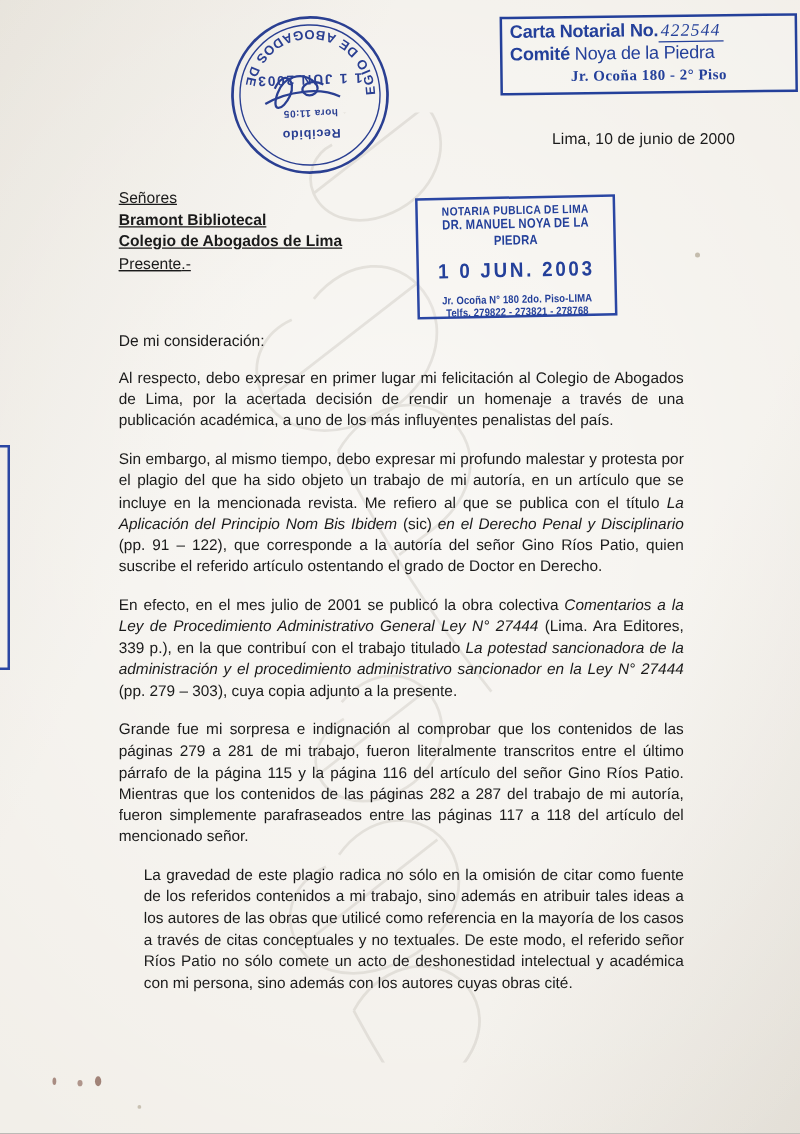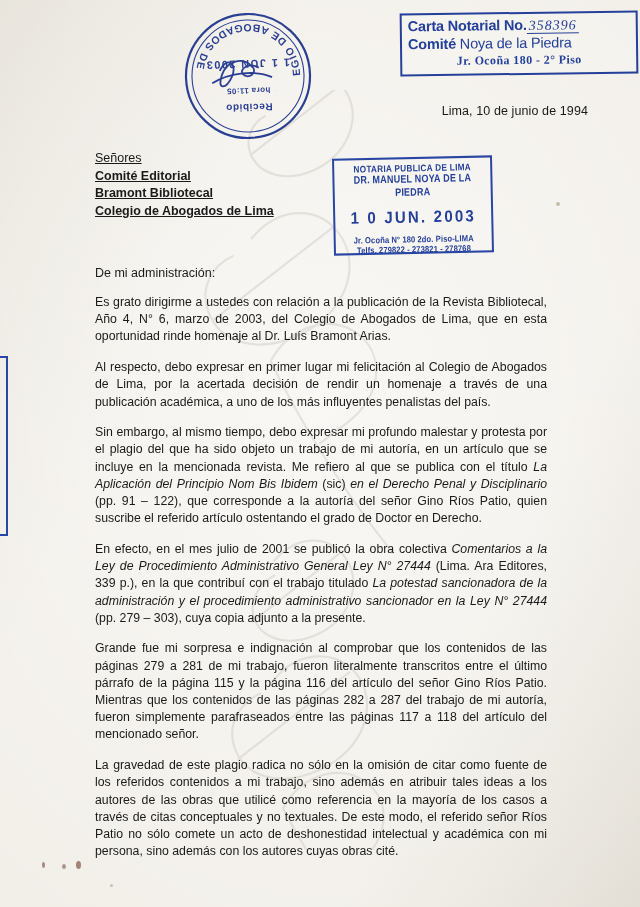--- a/index.html
+++ b/index.html
@@ -80,21 +80,21 @@
     width: 452px;
     font-size: 12.3px;
     line-height: 17.2px;
     text-align: justify;
   }
   .body-block p {
     margin: 0 0 13.5px 0;
     text-align: justify;
     text-justify: inter-word;
   }
-  .body-block p:last-child { margin-bottom: 0; }
+  .body-block p:last-child { margin-bottom: 0; margin-left: 20px; }
   .body-block i { font-style: italic; }
 
   
   .stamp {
     position: absolute;
     z-index: 5;
     color: #24409a;
     font-family: "Liberation Sans", sans-serif;
     pointer-events: none;
   }
@@ -240,33 +240,34 @@
   </div>
 
   <div class="stain" style="left:42px;top:862px;width:3px;height:6px;background:#6b3a2c;opacity:.55;"></div>
   <div class="stain" style="left:62px;top:864px;width:4px;height:5px;background:#6b3a2c;opacity:.5;"></div>
   <div class="stain" style="left:76px;top:861px;width:5px;height:8px;background:#6b3a2c;opacity:.6;"></div>
   <div class="stain" style="left:556px;top:202px;width:4px;height:4px;background:#8a7b5e;opacity:.45;"></div>
   <div class="stain" style="left:110px;top:884px;width:3px;height:3px;background:#8a7b5e;opacity:.4;"></div>
 
   <div class="layer-text">
 
-    <div class="date-line">Lima, 10 de junio de 1994</div>
+    <div class="date-line">Lima, 10 de junio de 2000</div>
 
     <div class="addressee">
       <div>Señores</div>
-      <div class="bold">Comité Editorial</div>
       <div class="bold">Bramont Bibliotecal</div>
       <div class="bold">Colegio de Abogados de Lima</div>
+      <div>
+        <span class="ul">Presente</span><span>.-</span>
+      </div>
     </div>
 
-    <div class="salutation">De mi administración:</div>
+    <div class="salutation">De mi consideración:</div>
 
     <div class="body-block" id="body-block">
-        <p><span>Es grato dirigirme a ustedes con relación a la publicación de la Revista Bibliotecal, Año 4, N° 6, marzo de 2003, del Colegio de Abogados de Lima, que en esta oportunidad rinde homenaje al Dr. Luís Bramont Arias.</span></p>
         <p><span>Al respecto, debo expresar en primer lugar mi felicitación al Colegio de Abogados de Lima, por la acertada decisión de rendir un homenaje a través de una publicación académica, a uno de los más influyentes penalistas del país.</span></p>
         <p><span>Sin embargo, al mismo tiempo, debo expresar mi profundo malestar y protesta por el plagio del que ha sido objeto un trabajo de mi autoría, en un artículo que se incluye en la mencionada revista. Me refiero al que se publica con el título </span><i>La Aplicación del Principio Nom Bis Ibidem</i><span> (sic) </span><i>en el Derecho Penal y Disciplinario</i><span> (pp. 91 – 122), que corresponde a la autoría del señor Gino Ríos Patio, quien suscribe el referido artículo ostentando el grado de Doctor en Derecho.</span></p>
         <p><span>En efecto, en el mes julio de 2001 se publicó la obra colectiva </span><i>Comentarios a la Ley de Procedimiento Administrativo General Ley N° 27444</i><span> (Lima. Ara Editores, 339 p.), en la que contribuí con el trabajo titulado </span><i>La potestad sancionadora de la administración y el procedimiento administrativo sancionador en la Ley N° 27444</i><span> (pp. 279 – 303), cuya copia adjunto a la presente.</span></p>
         <p><span>Grande fue mi sorpresa e indignación al comprobar que los contenidos de las páginas 279 a 281 de mi trabajo, fueron literalmente transcritos entre el último párrafo de la página 115 y la página 116 del artículo del señor Gino Ríos Patio. Mientras que los contenidos de las páginas 282 a 287 del trabajo de mi autoría, fueron simplemente parafraseados entre las páginas 117 a 118 del artículo del mencionado señor.</span></p>
         <p><span>La gravedad de este plagio radica no sólo en la omisión de citar como fuente de los referidos contenidos a mi trabajo, sino además en atribuir tales ideas a los autores de las obras que utilicé como referencia en la mayoría de los casos a través de citas conceptuales y no textuales. De este modo, el referido señor Ríos Patio no sólo comete un acto de deshonestidad intelectual y académica con mi persona, sino además con los autores cuyas obras cité.</span></p>
       </div>
 
   </div>
 
   <div class="stamp" id="stamp-circle">
@@ -285,21 +286,21 @@
       <text x="72" y="60" text-anchor="middle" font-size="8" letter-spacing="0.4" id="seal-hour">hora  11:05</text>
       <g stroke="#2a3f92" stroke-width="1.8" fill="none" transform="rotate(180 72 72)">
         <path d="M44 66 c8 -16 18 -6 12 6 c-6 12 -16 14 -10 -2 c5 -13 20 -18 30 -8 c7 7 -4 14 -9 8 c-4 -5 6 -12 16 -6"></path>
         <path d="M36 78 c18 -10 44 -12 60 -4"></path>
       </g>
     </svg>
   </div>
 
   <div class="stamp" id="stamp-carta">
     <div class="ln1">
-      <span>Carta Notarial No.</span><span class="num">358396</span>
+      <span>Carta Notarial No.</span><span class="num">422544</span>
     </div>
     <div class="ln2">
       <span>Comité</span>
       <span class="thin">Noya de la Piedra</span>
     </div>
     <div class="ln3">Jr. Ocoña 180 - 2° Piso</div>
   </div>
 
   <div class="stamp" id="stamp-notaria">
     <div class="t1">NOTARIA PUBLICA DE LIMA</div>

